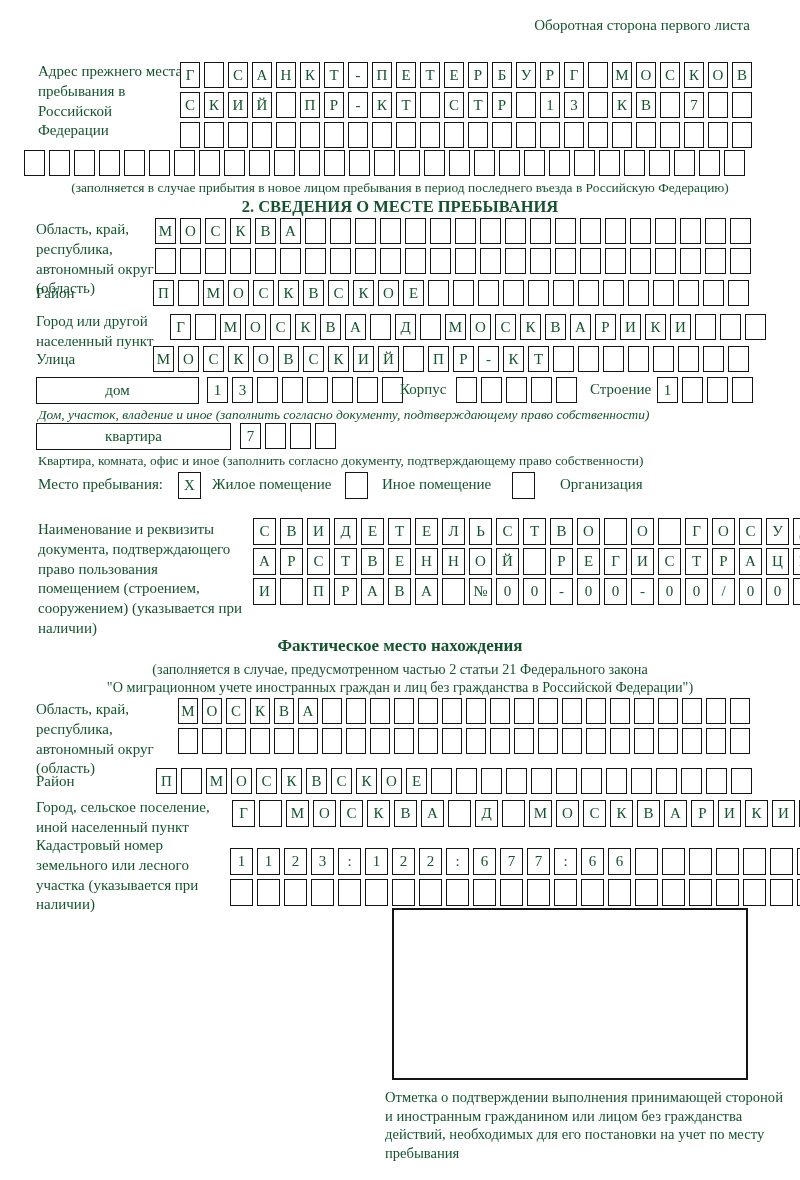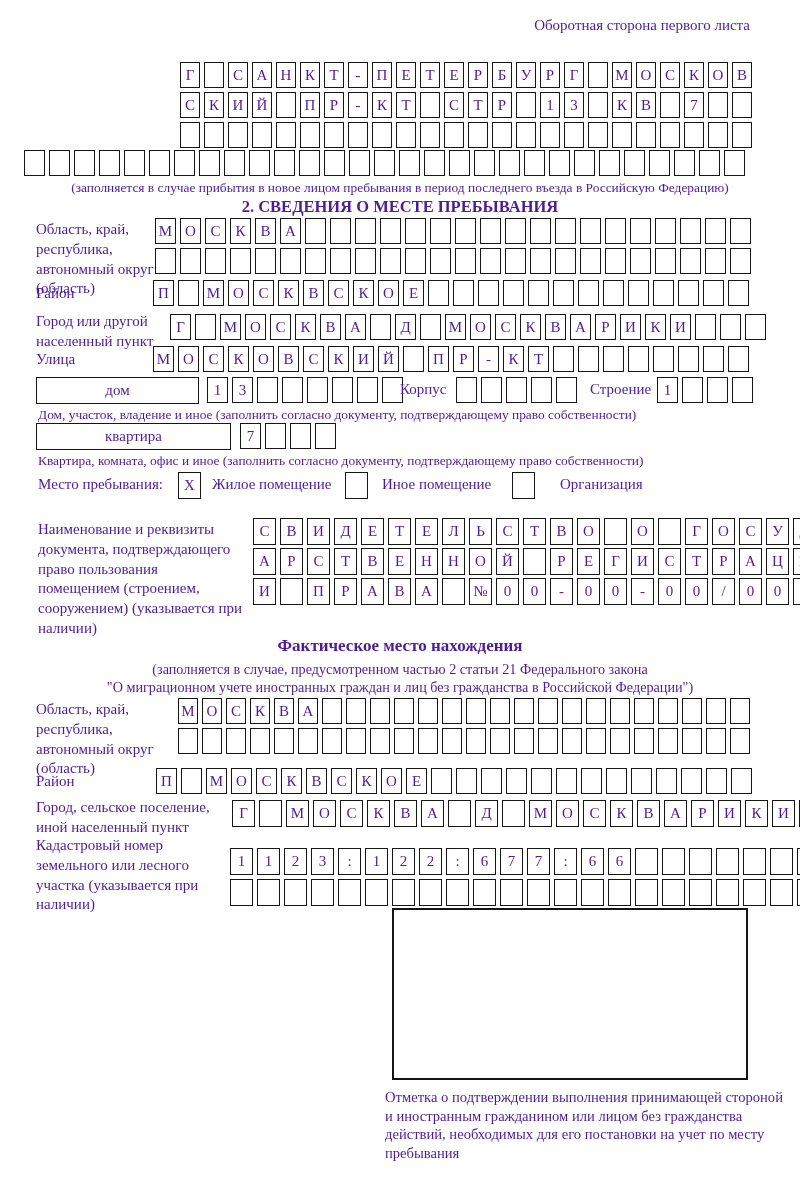--- a/index.html
+++ b/index.html
@@ -1,17 +1,17 @@
 <!DOCTYPE html>
 <html><head>
 <meta charset="utf-8">
 <style>
   html,body{margin:0;padding:0;background:#ffffff;}
   .page{
-    position:relative;width:800px;height:1180px;background:#fff;color:#4c1d95;
+    position:relative;width:800px;height:1180px;background:#fff;color:#14532d;
     font-family:"Liberation Serif","DejaVu Serif",serif;overflow:hidden;
   }
   .abs{position:absolute;}
   .label{font-size:15px;line-height:1.32;}
   .note{font-size:13.4px;line-height:1.25;}
   .center{left:0;right:0;text-align:center;}
   .heading{font-weight:bold;font-size:16.5px;}
   .boxrow{display:flex;gap:4px;}
   .cell{
     box-sizing:border-box;border:1.6px solid #151515;height:26px;
@@ -35,20 +35,21 @@
   }
   .stamp-note{font-size:14.6px;line-height:1.28;}
 </style>
 </head>
 <body>
 
 <div class="page">
 
   <div class="abs label" style="top:16px;right:50px;">Оборотная сторона первого листа</div>
 
+  <div class="abs label" style="left:38px;top:62px;width:148px;">Адрес прежнего места пребывания в Российской Федерации</div>
   <div class="abs boxrow cw20" style="left:180px;top:62px;">
       <div class="cell">Г</div>
       <div class="cell"></div>
       <div class="cell">С</div>
       <div class="cell">А</div>
       <div class="cell">Н</div>
       <div class="cell">К</div>
       <div class="cell">Т</div>
       <div class="cell">-</div>
       <div class="cell">П</div>
@@ -312,21 +313,21 @@
       <div class="cell"></div>
       <div class="cell"></div>
     </div>
   <div class="abs inline-label" style="left:590px;top:381px;">Строение</div>
   <div class="abs boxrow cw21" style="left:657px;top:377px;">
       <div class="cell">1</div>
       <div class="cell"></div>
       <div class="cell"></div>
       <div class="cell"></div>
     </div>
-  <div class="abs note" style="left:38px;top:407px;">Дом, участок, владение и иное (заполнить согласно документу, подтверждающему право собственности)</div>
+  <div class="abs note" style="left:38px;top:407px;font-style:italic;">Дом, участок, владение и иное (заполнить согласно документу, подтверждающему право собственности)</div>
 
   <div class="abs widebox" style="left:36px;top:423px;width:195px;">квартира</div>
   <div class="abs boxrow cw21" style="left:240px;top:423px;">
       <div class="cell">7</div>
       <div class="cell"></div>
       <div class="cell"></div>
       <div class="cell"></div>
     </div>
   <div class="abs note" style="left:38px;top:453px;">Квартира, комната, офис и иное (заполнить согласно документу, подтверждающему право собственности)</div>
 

